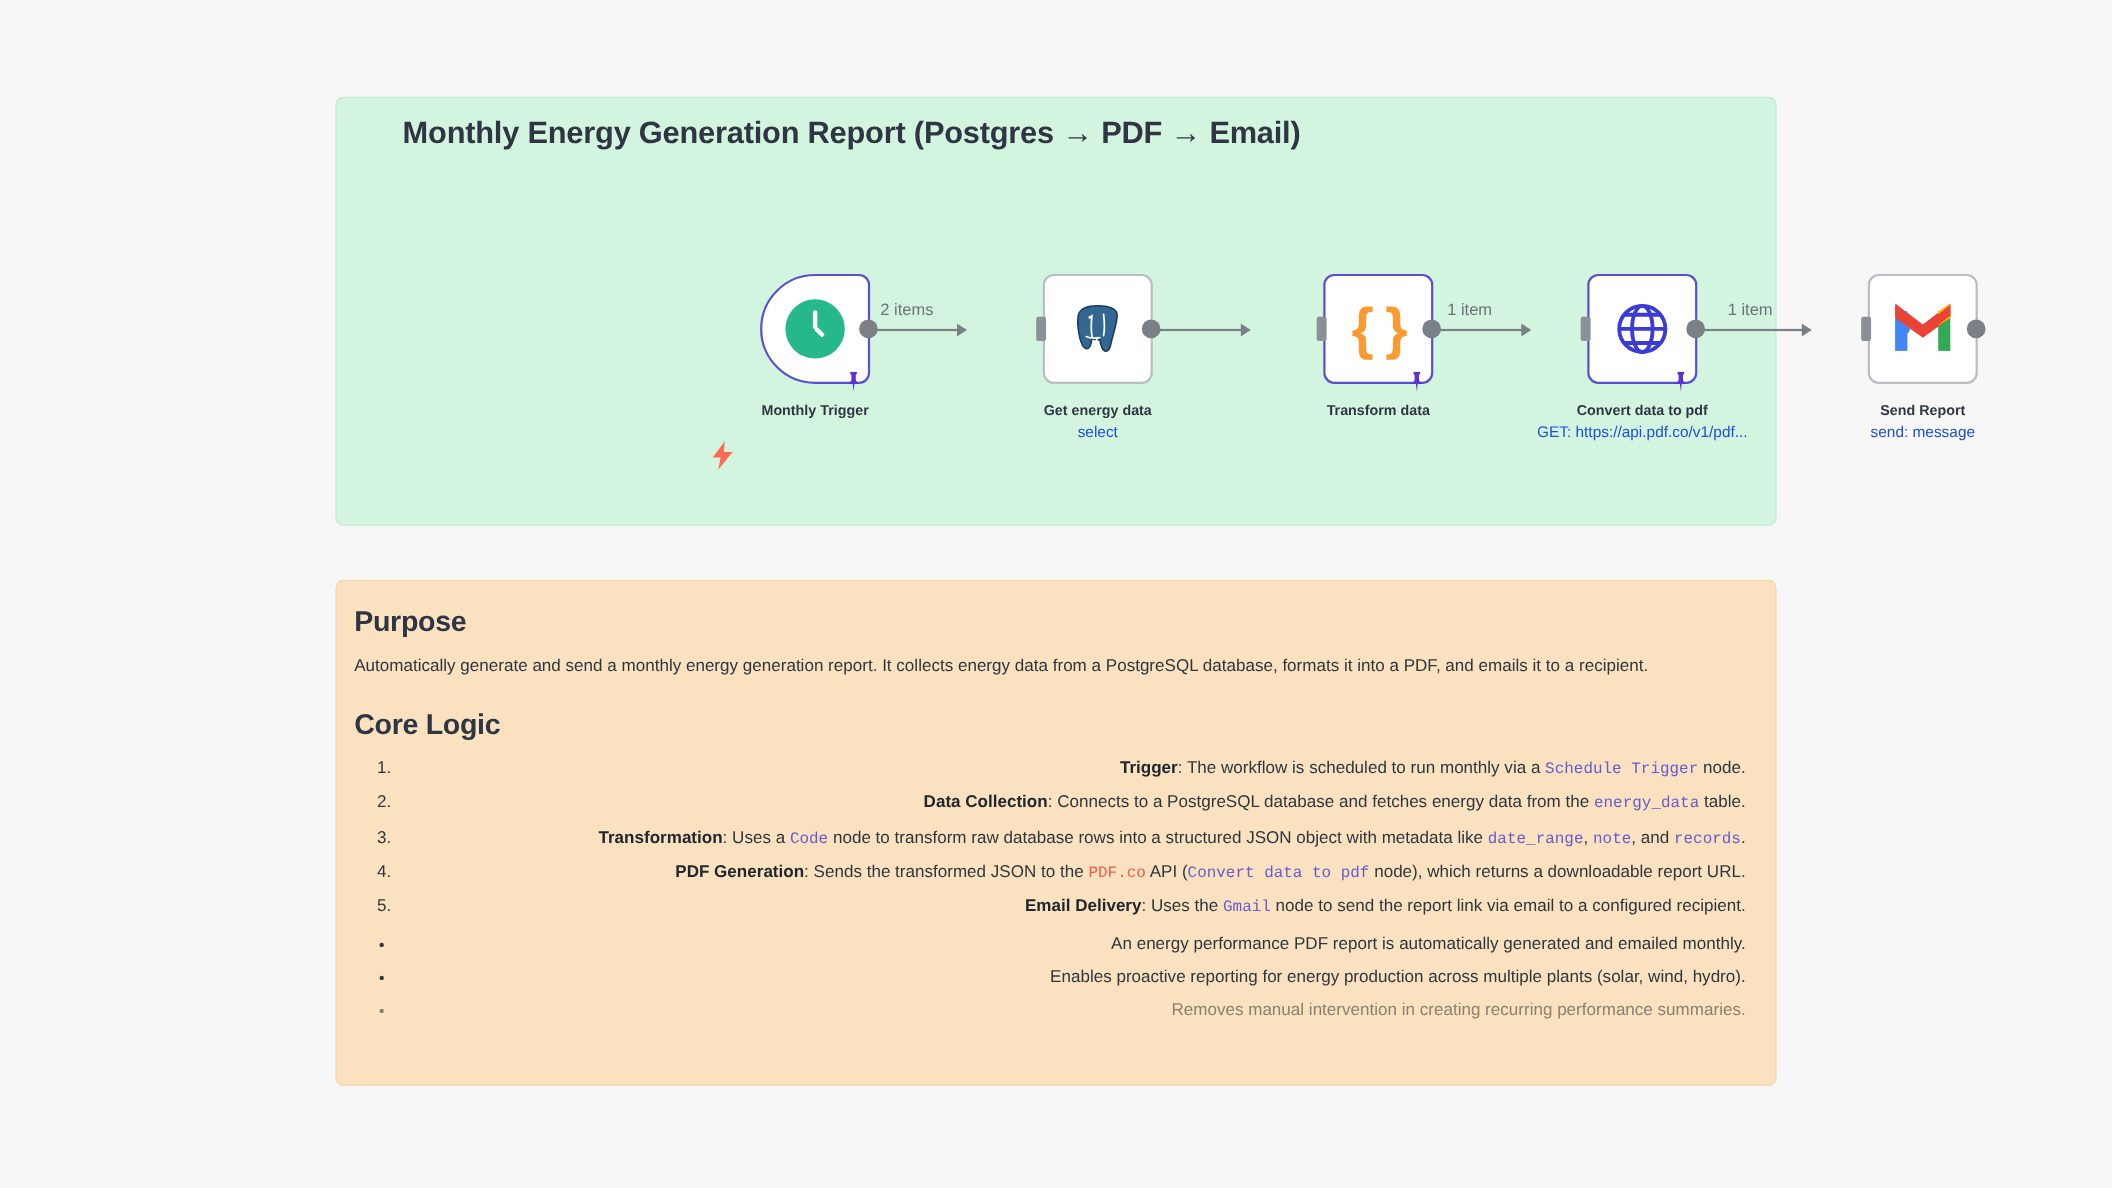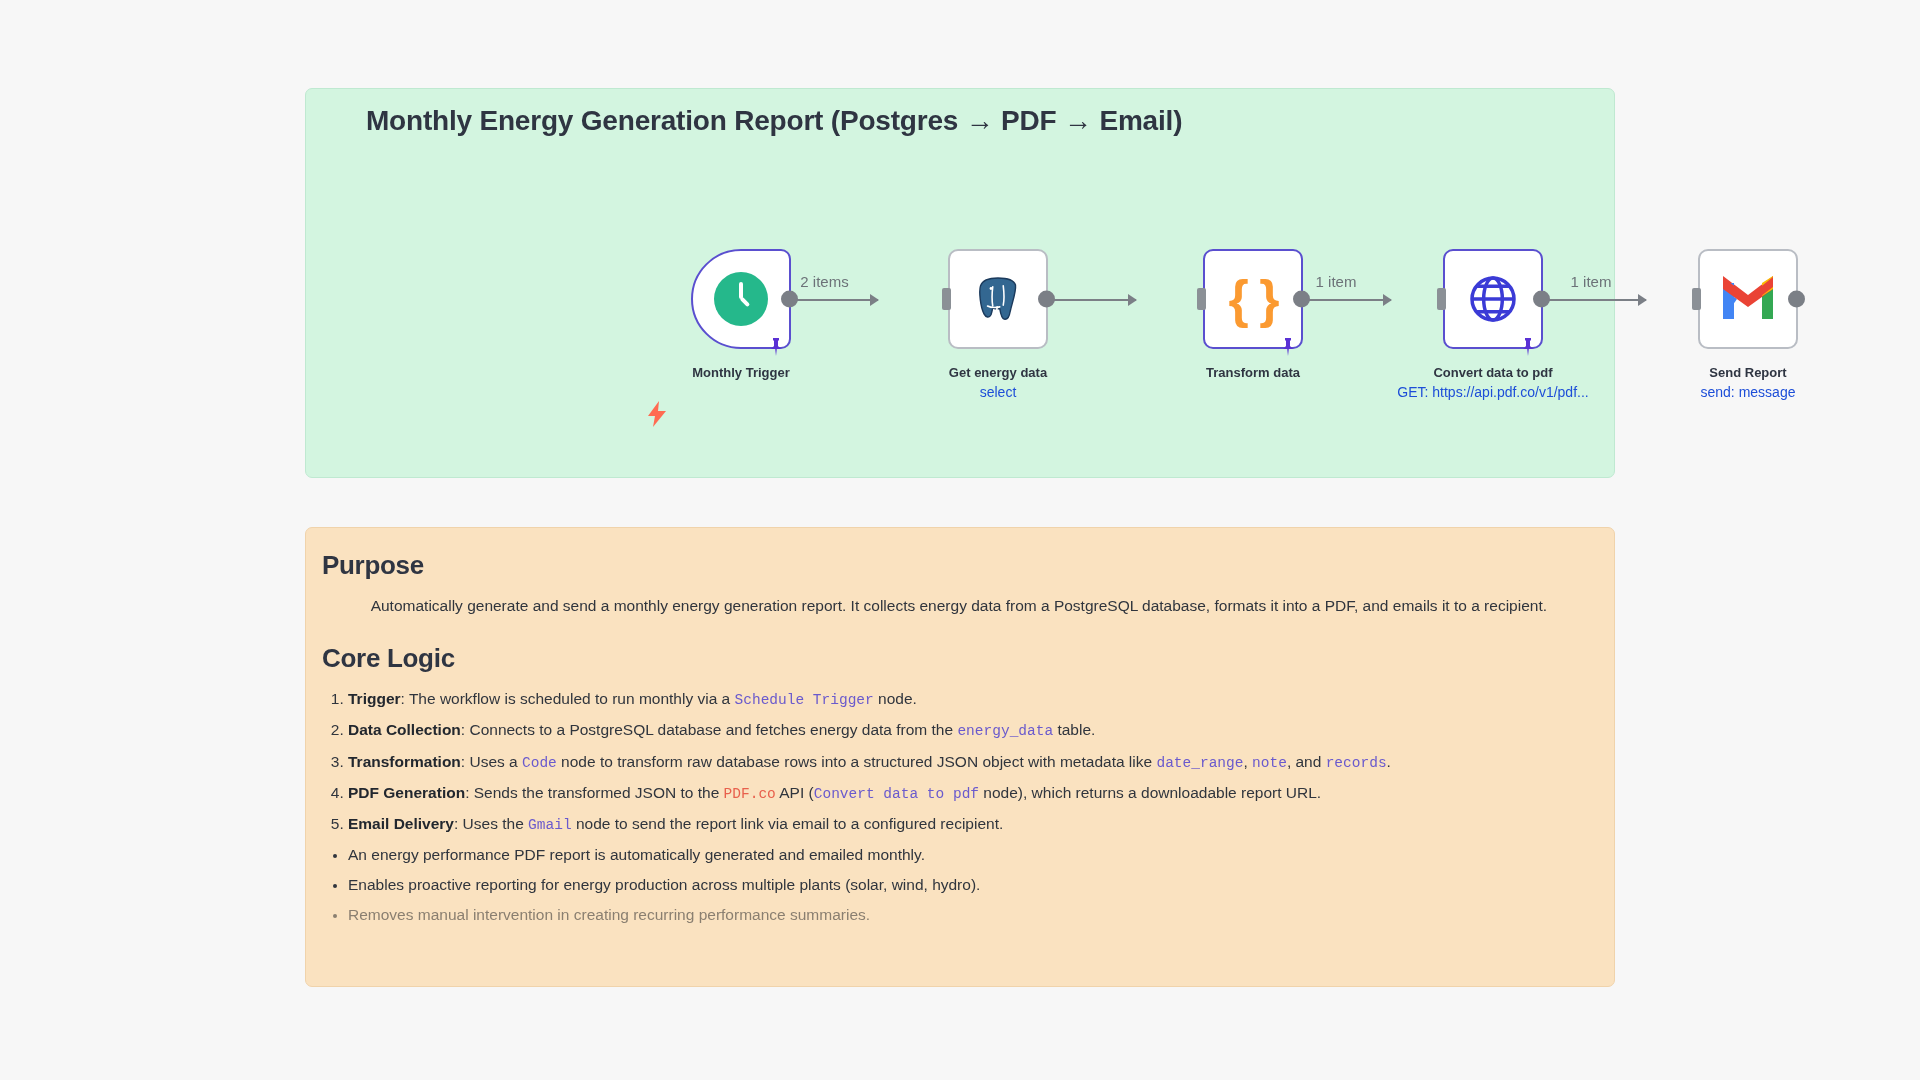--- a/index.html
+++ b/index.html
@@ -149,28 +149,28 @@
     color: #2f3542;
     letter-spacing: -0.3px;
   }
   h2.sec.mt { margin-top: 26px; }
   p.body {
     margin: 0;
     font-size: 15.5px;
     line-height: 1.45;
     color: #30353d;
     max-width: 1225px;
-    text-align: right;
   }
   ol.logic, ul.outcome {
-    margin: 0;
+    margin: 12px;
     padding-left: 26px;
     font-size: 15.5px;
     line-height: 1.45;
     color: #30353d;
+    text-align: right;
   }
   ol.logic li, ul.outcome li { margin-bottom: 8px; }
   ul.outcome li::marker { font-size: 14px; }
   ul.outcome li.muted { color: #8a7f70; }
   code {
     font-family: "Liberation Mono", "DejaVu Sans Mono", monospace;
     font-size: 14.5px;
     color: #6a5acd;
   }
   code.brand { color: #e8604c; }

